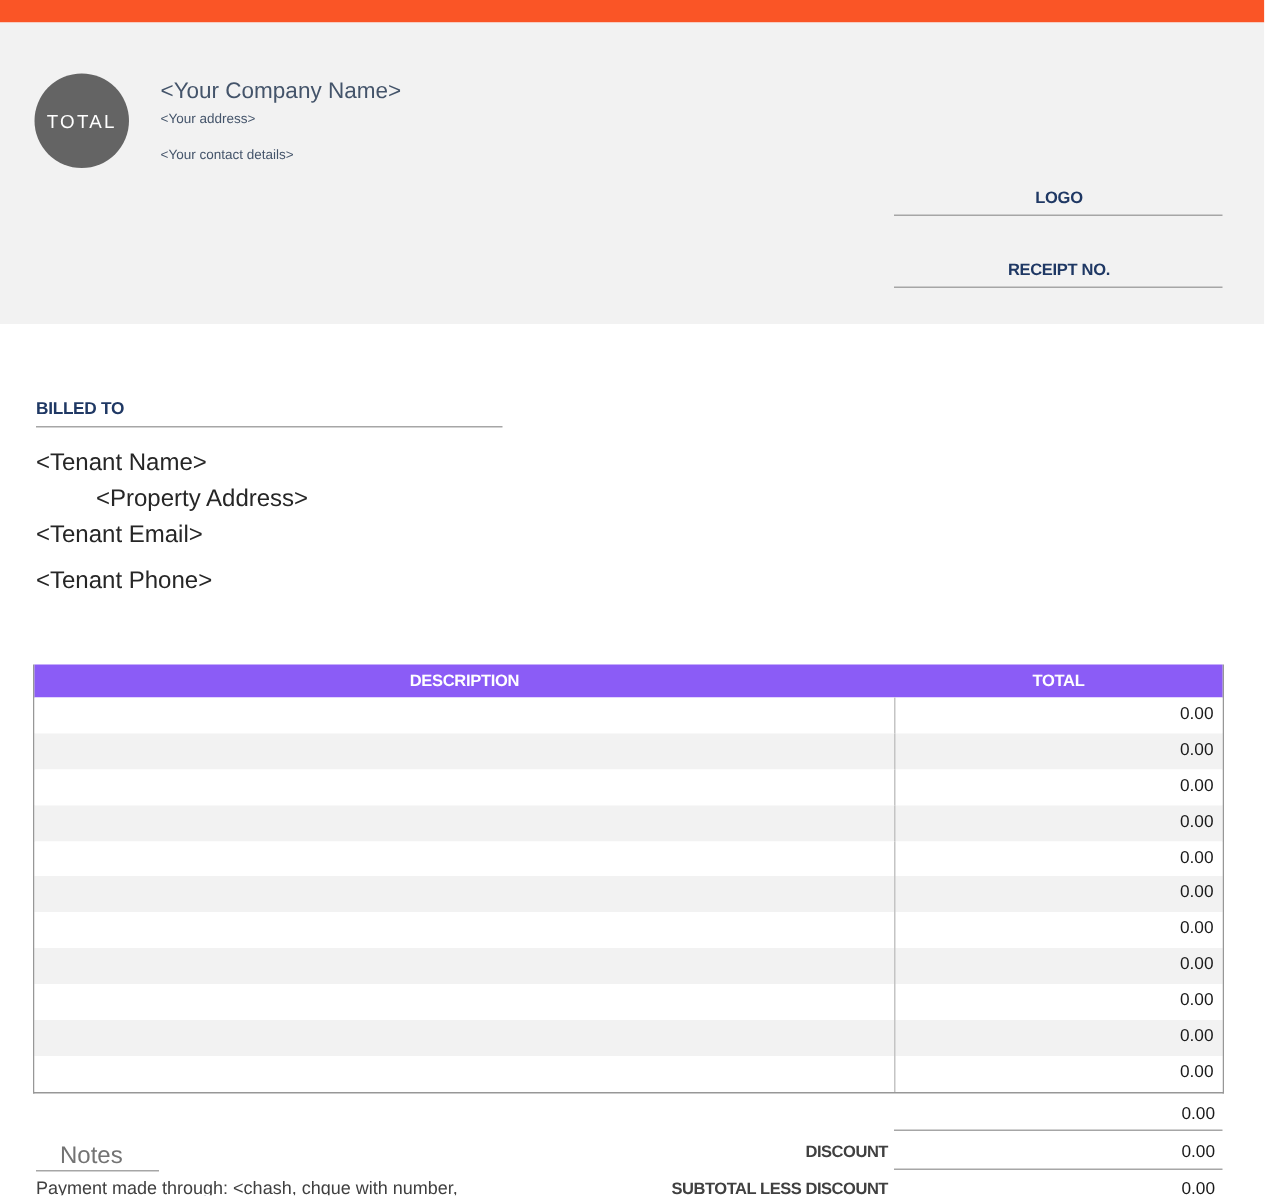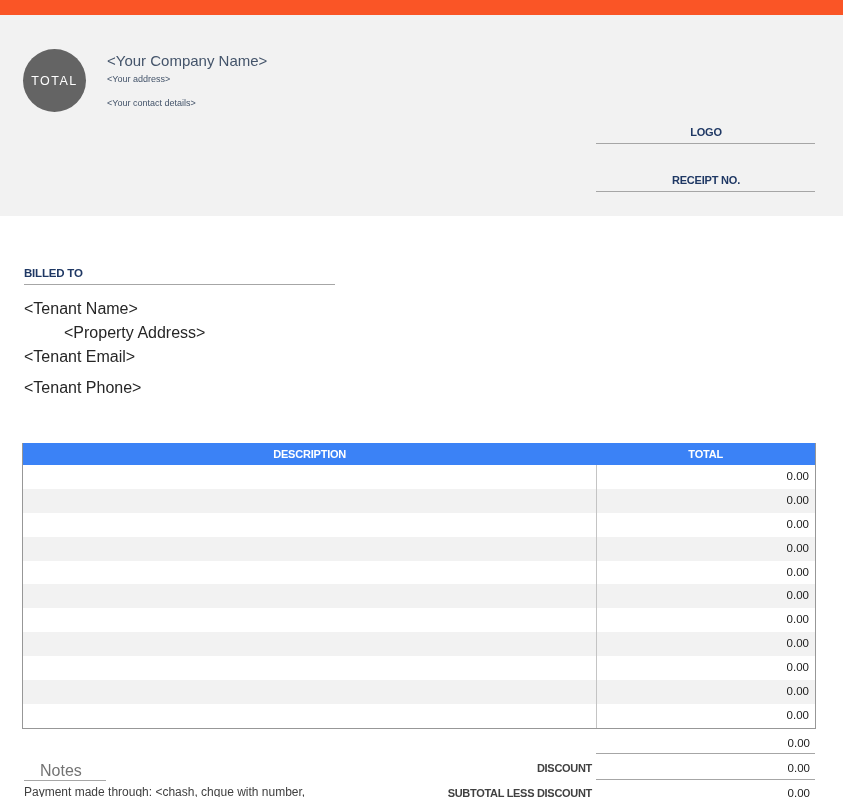--- a/index.html
+++ b/index.html
@@ -50,21 +50,21 @@
     color:#1F3864; letter-spacing:-0.2px;
   }
   .billed-line { left:24px; top:284px; width:311px; }
   .tenant { left:24px; font-size:16px; color:#262626; }
 
   
   .table {
     left:22px; top:443px; width:794px;
     border:1px solid #979797; border-top:none;
   }
-  .thead { display:flex; height:22px; background:#3b82f6; }
+  .thead { display:flex; height:22px; background:#8b5cf6; }
   .thead .hc {
     color:#ffffff; font-weight:bold; font-size:11px; letter-spacing:-0.2px;
     line-height:22px; text-align:center;
   }
   .hc-desc  { width:574px; }
   .hc-total { width:219px; }
   .trow { display:flex; height:23.9px; background:#ffffff; }
   .trow:nth-child(even) { background:#F2F2F2; }
   .td-desc  { width:574px; font-size:11.5px; color:#1a1a1a; line-height:23.9px; padding-left:6px; }
   .td-total {

